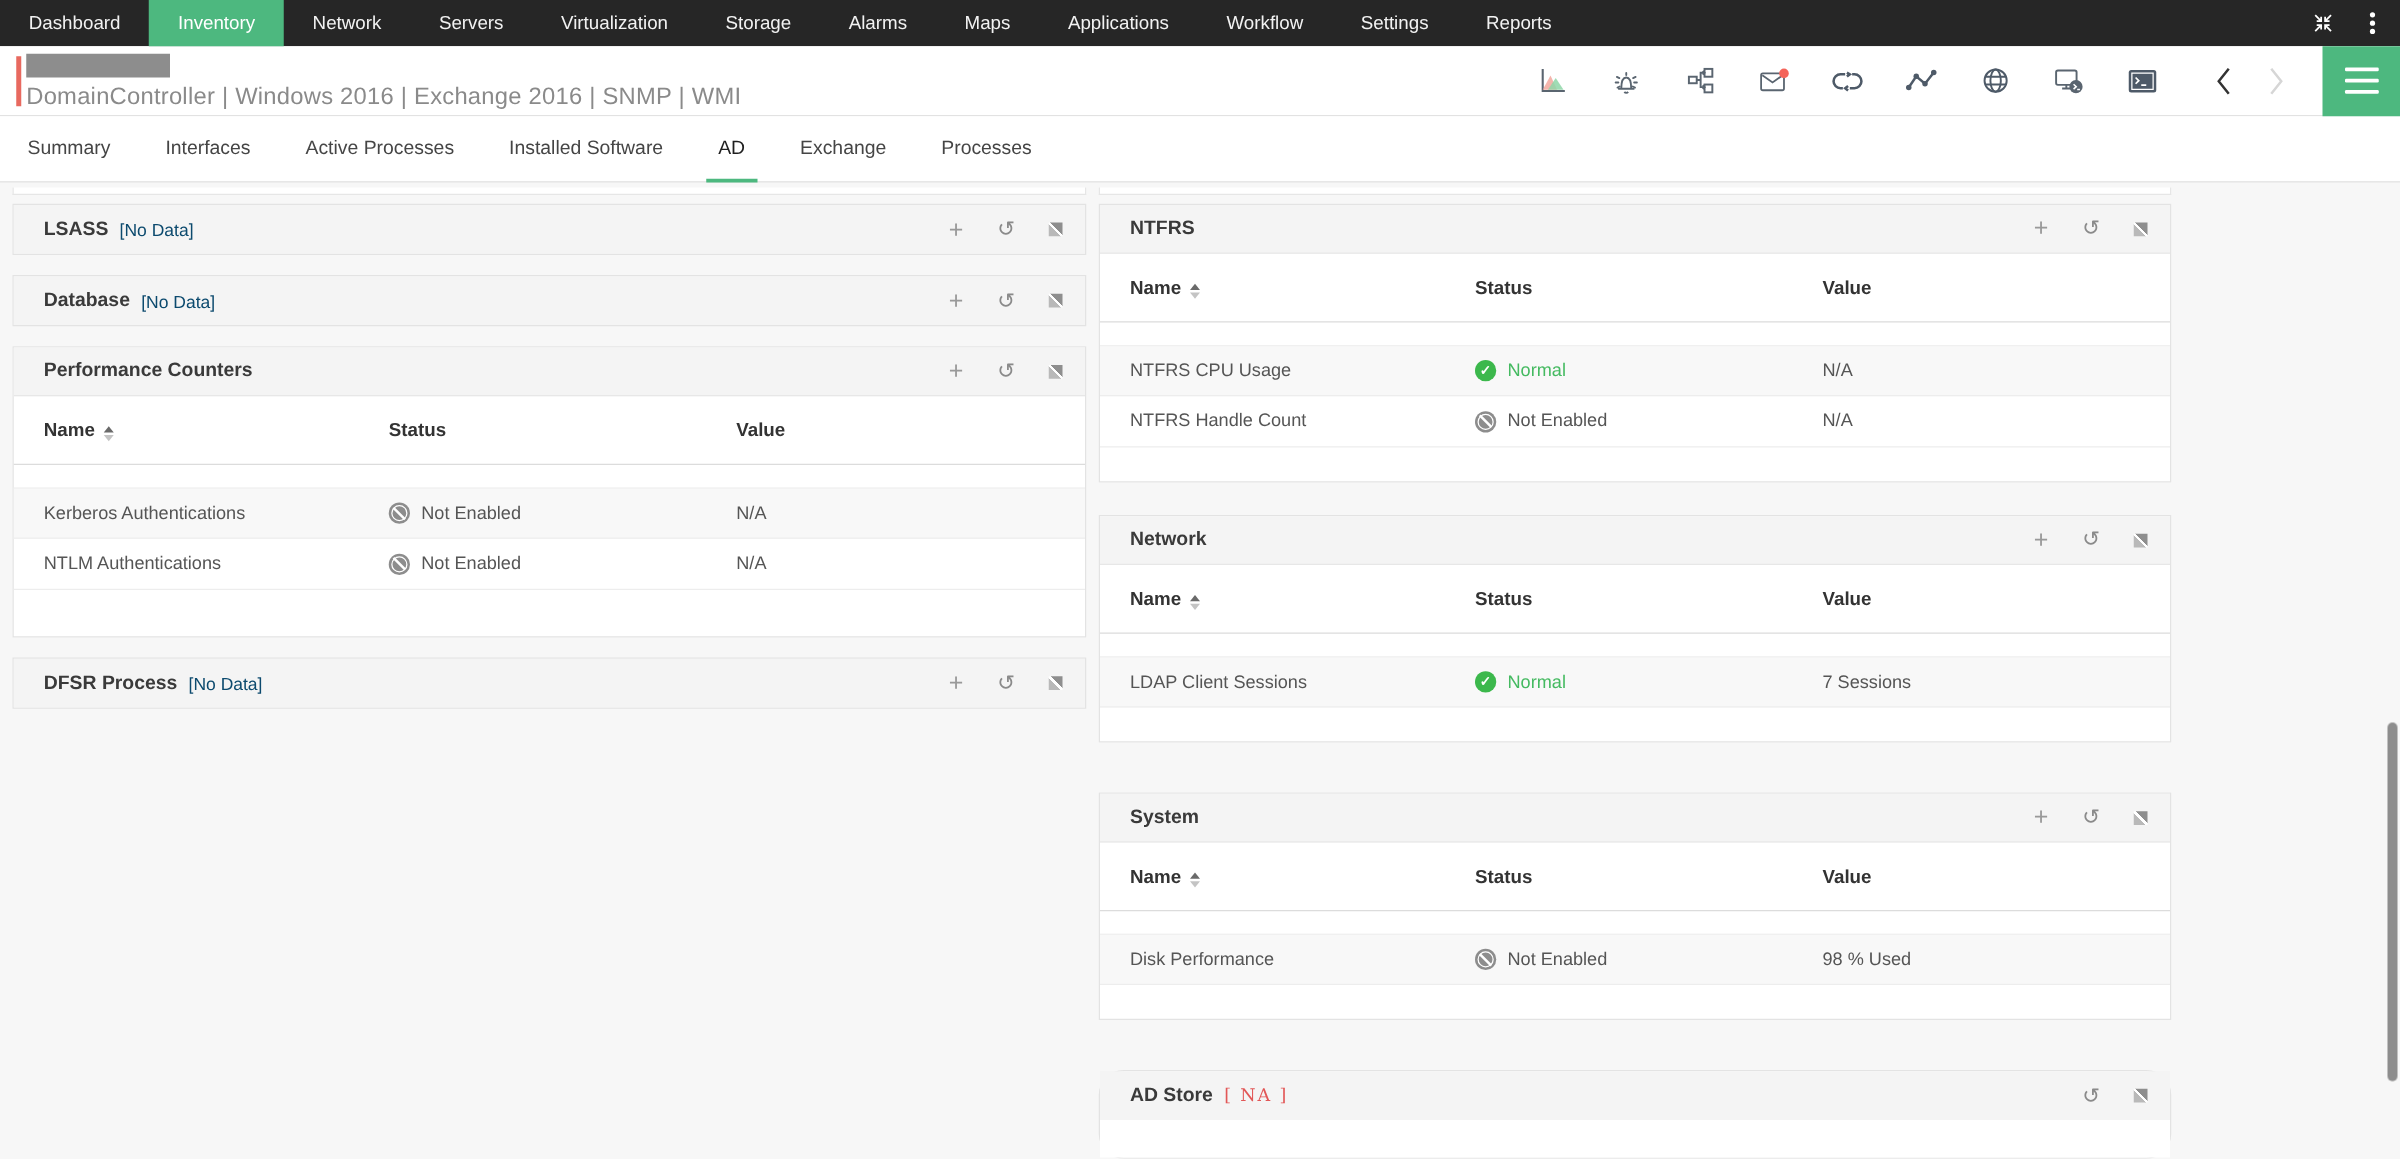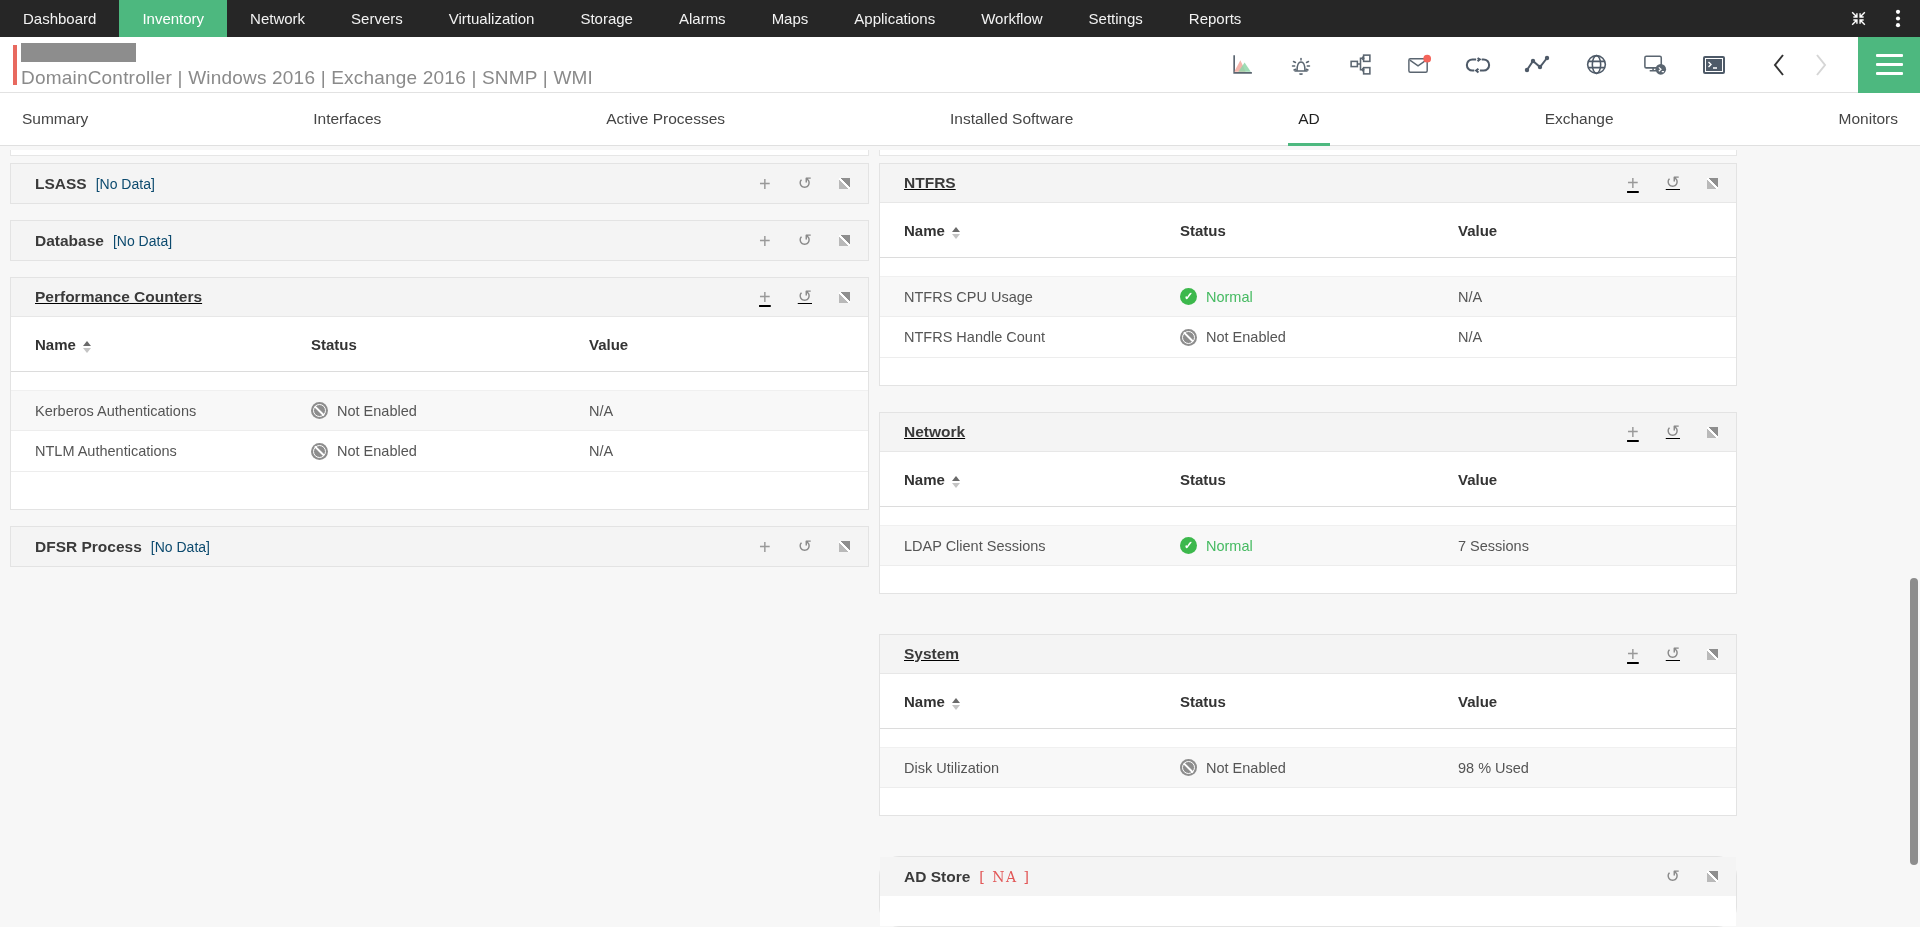--- a/index.html
+++ b/index.html
@@ -22,39 +22,39 @@
   .dev-sub { font-size:19px; color:#8a8a8a; letter-spacing:.2px; }
   .toolbar { margin-left:auto; display:flex; align-items:center; gap:33px; }
   .tool { width:26px; height:26px; display:flex; align-items:center; justify-content:center; cursor:pointer; }
   .chev-group { display:flex; align-items:center; gap:16px; margin-left:6px; }
   .menu-btn { width:62px; height:56px; background:#4db87f; margin-left:24px; flex:none;
     display:flex; flex-direction:column; align-items:center; justify-content:center; gap:6px; cursor:pointer; }
   .menu-btn .bar { width:27px; height:3px; background:#fff; border-radius:1px; }
 
   
   .tabsbar { height:53px; background:#fff; border-bottom:1px solid #e0e0e0;
-    display:flex; justify-content:space-between; }
+    display:flex; justify-content:flex-start; }
   .tab { padding:0 12px; margin:0 10px; display:flex; align-items:center;
     font-size:15.5px; color:#454545; position:relative; cursor:pointer; white-space:nowrap; }
   .tab.active { color:#1f1f1f; }
   .tab.active::after { content:""; position:absolute; left:2px; right:2px; bottom:-1px;
     height:3px; background:#4db87f; }
 
   
   .content { padding:4px 0 0 10px; display:flex; gap:10px; height:781px; }
   .col { display:flex; flex-direction:column; }
   .col.left  { width:859px; }
   .col.right { width:858px; }
   .sliver { height:6px; background:#fff; border:1px solid #e6e6e6; border-top:none; margin-bottom:7px; }
 
   .panel { background:#fff; border:1px solid #e3e3e3; }
   .col.left  .panel { margin-bottom:16px; }
   .p-head { height:39px; background:#f4f4f4; display:flex; align-items:center;
     padding:0 18px 0 24px; }
-  .panel.table-panel .p-head { border-bottom:1px solid #e7e7e7;text-decoration:underline; }
+  .panel.table-panel .p-head { border-bottom:1px solid #e7e7e7; }
   .p-title { font-size:15.5px; font-weight:700; color:#3a3a3a; }
   .p-badge { margin-left:9px; font-size:14px; color:#0c4a6e; }
   .p-badge.na { font-family:"DejaVu Serif", serif; color:#e25757; font-size:14px; letter-spacing:1.5px; }
   .p-actions { margin-left:auto; display:flex; align-items:center; gap:27px; }
   .act-add { font-size:20px; color:#999; line-height:18px; cursor:pointer; }
   .act-refresh { font-size:17px; color:#8a8a8a; line-height:18px; cursor:pointer; }
   .act-square { width:11px; height:11px; cursor:pointer;
     background:linear-gradient(225deg,#8e8e8e 44%,#ffffff 44%,#ffffff 56%,#b9b9b9 56%); }
 
   .tbl-head { display:grid; grid-template-columns:276px 278px 1fr; padding-left:24px;
@@ -221,21 +221,21 @@
   </div>
 </div>
 
 <div class="tabsbar">
   <div class="tab">Summary</div>
   <div class="tab">Interfaces</div>
   <div class="tab">Active Processes</div>
   <div class="tab">Installed Software</div>
   <div class="tab active">AD</div>
   <div class="tab">Exchange</div>
-  <div class="tab">Monitors</div>
+  <div class="tab">Processes</div>
 </div>
 
 <div class="content">
 
   <div class="col left">
     <div class="sliver"></div>
 
     <div class="panel">
       <div class="p-head">
         <span class="p-title">LSASS</span>
@@ -403,21 +403,21 @@
           <span class="sort">
               <span class="up"></span>
               <span class="down"></span>
             </span>
         </span>
         <span>Status</span>
         <span>Value</span>
       </div>
       <div class="tbl-body pb-27">
         <div class="row odd">
-          <span>Disk Utilization</span>
+          <span>Disk Performance</span>
           <span class="status-cell">
               <span class="st-disabled"></span>
               <span>Not Enabled</span>
             </span>
           <span>98 % Used</span>
         </div>
       </div>
     </div>
 
     <div class="panel fill">

